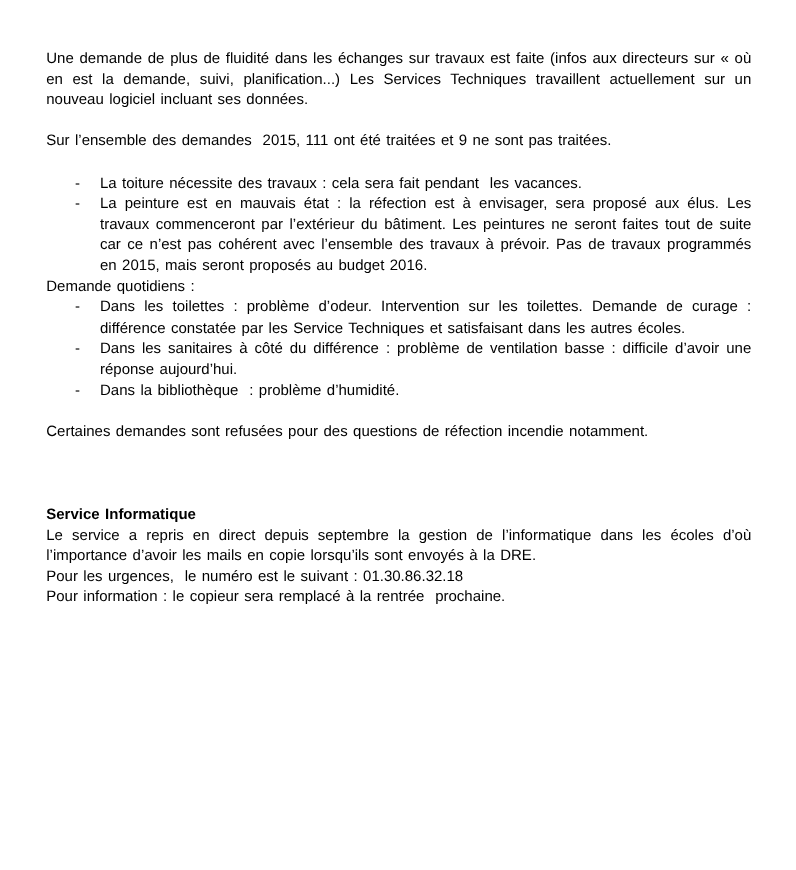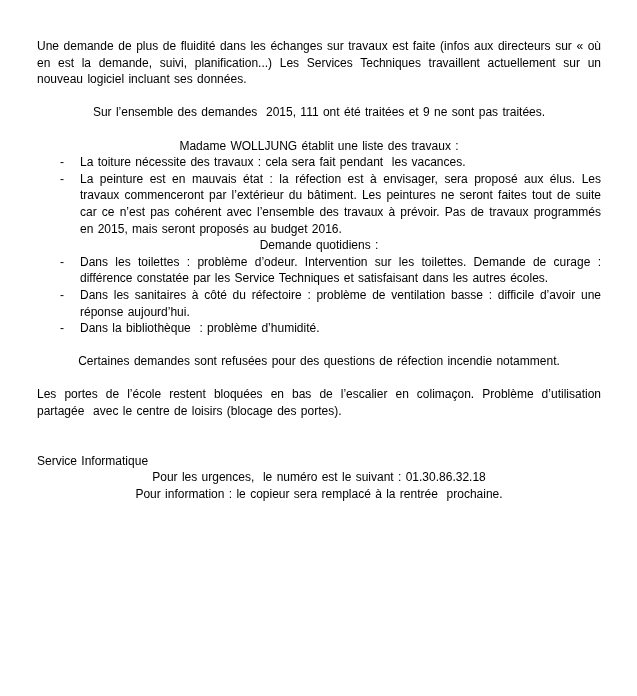--- a/index.html
+++ b/index.html
@@ -19,25 +19,25 @@
     font-size: 12px;
     line-height: 16.6px;
     color: #000000;
     word-spacing: 1px;
   }
   p.para {
     margin: 0;
     text-align: justify;
   }
   p.para.left {
-    text-align: center;
+    text-align: left;
   }
   p.heading {
     margin: 0;
-    font-weight: normal;
+    font-weight: bold;
     text-align: left;
   }
   .spacer {
     height: 16.6px;
   }
   .list { margin: 0; }
   .li {
     display: flex;
   }
   .li .dash {
@@ -54,57 +54,56 @@
 <body>
 
 <div class="page">
 
   <p class="para">Une demande de plus de fluidité dans les échanges sur travaux est faite (infos aux directeurs sur « où en est la demande, suivi, planification...) Les Services Techniques travaillent actuellement sur un nouveau logiciel incluant ses données.</p>
   <div class="spacer"></div>
 
   <p class="para left">Sur l’ensemble des demandes&nbsp; 2015, 111 ont été traitées et 9 ne sont pas traitées.</p>
   <div class="spacer"></div>
 
-  <p class="para left">Madame WOLLJUNG établit une liste des travaux :</p>
   <div class="list">
     <div class="li">
       <span class="dash">-</span>
       <span class="li-text">La toiture nécessite des travaux : cela sera fait pendant&nbsp; les vacances.</span>
     </div>
     <div class="li">
       <span class="dash">-</span>
       <span class="li-text">La peinture est en mauvais état : la réfection est à envisager, sera proposé aux élus. Les travaux commenceront par l’extérieur du bâtiment. Les peintures ne seront faites tout de suite car ce n’est pas cohérent avec l’ensemble des travaux à prévoir. Pas de travaux programmés en 2015, mais seront proposés au budget 2016.</span>
     </div>
   </div>
 
   <p class="para left">Demande quotidiens :</p>
   <div class="list">
     <div class="li">
       <span class="dash">-</span>
       <span class="li-text">Dans les toilettes : problème d’odeur. Intervention sur les toilettes. Demande de curage : différence constatée par les Service Techniques et satisfaisant dans les autres écoles.</span>
     </div>
     <div class="li">
       <span class="dash">-</span>
-      <span class="li-text">Dans les sanitaires à côté du réfectoire : problème de ventilation basse : difficile d’avoir une réponse aujourd’hui.</span>
+      <span class="li-text">Dans les sanitaires à côté du différence : problème de ventilation basse : difficile d’avoir une réponse aujourd’hui.</span>
     </div>
     <div class="li">
       <span class="dash">-</span>
       <span class="li-text">Dans la bibliothèque&nbsp; : problème d’humidité.</span>
     </div>
   </div>
   <div class="spacer"></div>
 
   <p class="para left">Certaines demandes sont refusées pour des questions de réfection incendie notamment.</p>
   <div class="spacer"></div>
 
-  <p class="para">Les portes de l’école restent bloquées en bas de l’escalier en colimaçon. Problème d’utilisation partagée&nbsp; avec le centre de loisirs (blocage des portes).</p>
   <div class="spacer"></div>
   <div class="spacer"></div>
 
   <p class="heading">Service Informatique</p>
+  <p class="para">Le service a repris en direct depuis septembre la gestion de l’informatique dans les écoles d’où l’importance d’avoir les mails en copie lorsqu’ils sont envoyés à la DRE.</p>
   <p class="para left">Pour les urgences,&nbsp; le numéro est le suivant : 01.30.86.32.18</p>
   <p class="para left">Pour information : le copieur sera remplacé à la rentrée&nbsp; prochaine.</p>
   <div class="spacer"></div>
 
   <div class="spacer"></div>
 
 
 </div>
 
 </body></html>

